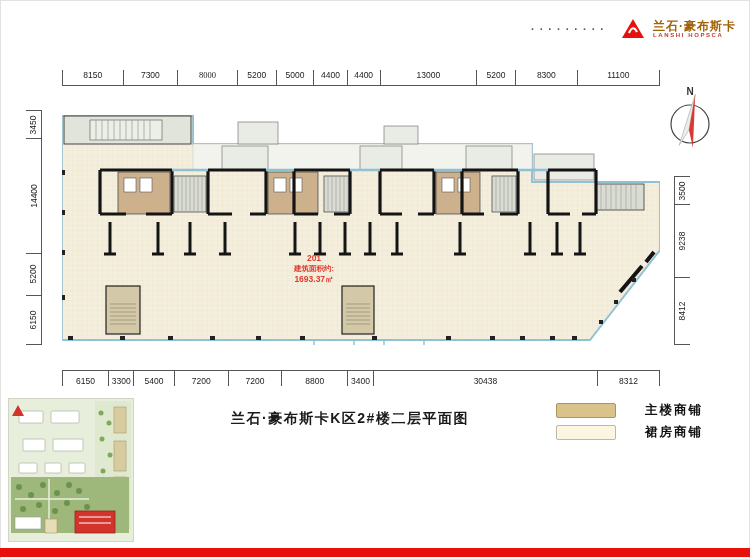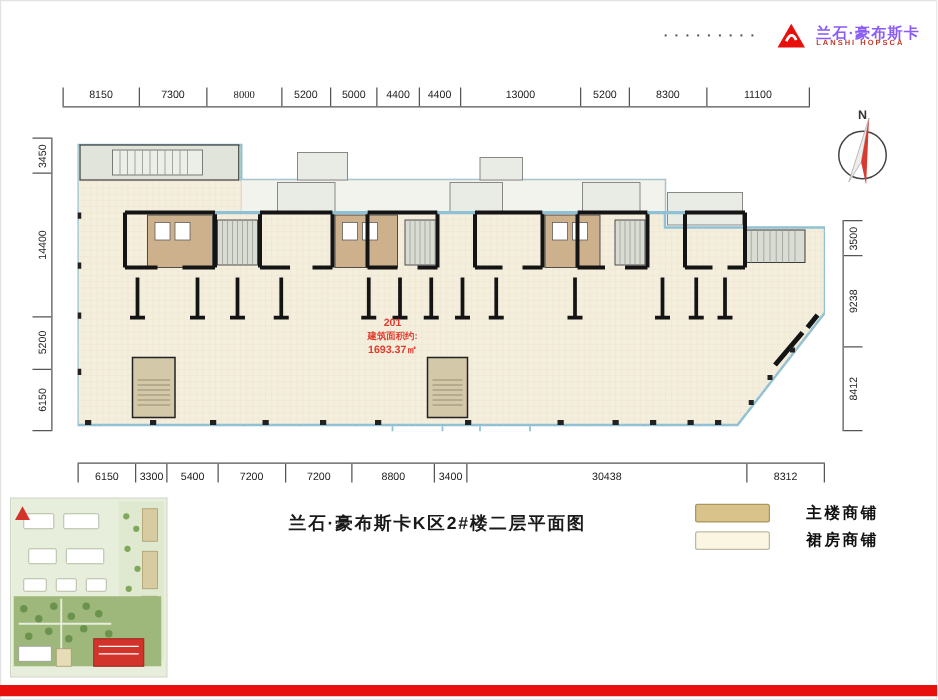--- a/index.html
+++ b/index.html
@@ -4,30 +4,30 @@
 <style>
   html,body{margin:0;padding:0;background:#fff;}
   .sheet{position:relative;width:750px;height:560px;background:#ffffff;overflow:hidden;
          font-family:"Liberation Sans","DejaVu Sans",sans-serif;box-shadow:inset 0 0 0 1px #e2e2e2;}
 
   
   .logo{position:absolute;top:18px;right:14px;display:flex;align-items:center;gap:8px;}
   .logo .dots{font-size:11px;font-weight:bold;color:#555;letter-spacing:5px;margin-right:4px;}
   .logo .mark{width:24px;height:22px;}
   .logo .names{display:flex;flex-direction:column;line-height:1.05;}
-  .logo .cn{font-size:12px;font-weight:bold;color:#8b5cf6;letter-spacing:1px;}
+  .logo .cn{font-size:12px;font-weight:bold;color:#a16207;letter-spacing:1px;}
   .logo .en{font-size:6px;color:#c43b28;letter-spacing:1.6px;font-weight:bold;}
 
   
   .dim{position:absolute;}
   .dim-h{display:flex;}
   .dim-v{display:flex;flex-direction:column;}
   .dim .dim-seg{flex-basis:0;position:relative;display:flex;align-items:center;justify-content:center;min-width:0;min-height:0;}
   .dim .dim-seg span{font-size:8.5px;color:#222;white-space:nowrap;}
-  .dim-top{left:50px;top:70px;width:598px;height:15px;border-bottom:1px solid #555;}
+  .dim-top{left:62px;top:70px;width:598px;height:15px;border-bottom:1px solid #555;}
   .dim-top .dim-seg{border-left:1px solid #555;align-items:flex-start;}
   .dim-top .dim-seg:last-child{border-right:1px solid #555;}
   .dim-bottom{left:62px;top:370px;width:598px;height:15px;border-top:1px solid #555;}
   .dim-bottom .dim-seg{border-left:1px solid #555;align-items:flex-end;}
   .dim-bottom .dim-seg:last-child{border-right:1px solid #555;}
   .dim-left{left:26px;top:110px;width:15px;height:235px;border-right:1px solid #555;}
   .dim-left .dim-seg{border-top:1px solid #555;}
   .dim-left .dim-seg:last-child{border-bottom:1px solid #555;}
   .dim-right{left:674px;top:176px;width:15px;height:169px;border-left:1px solid #555;}
   .dim-right .dim-seg{border-top:1px solid #555;}

